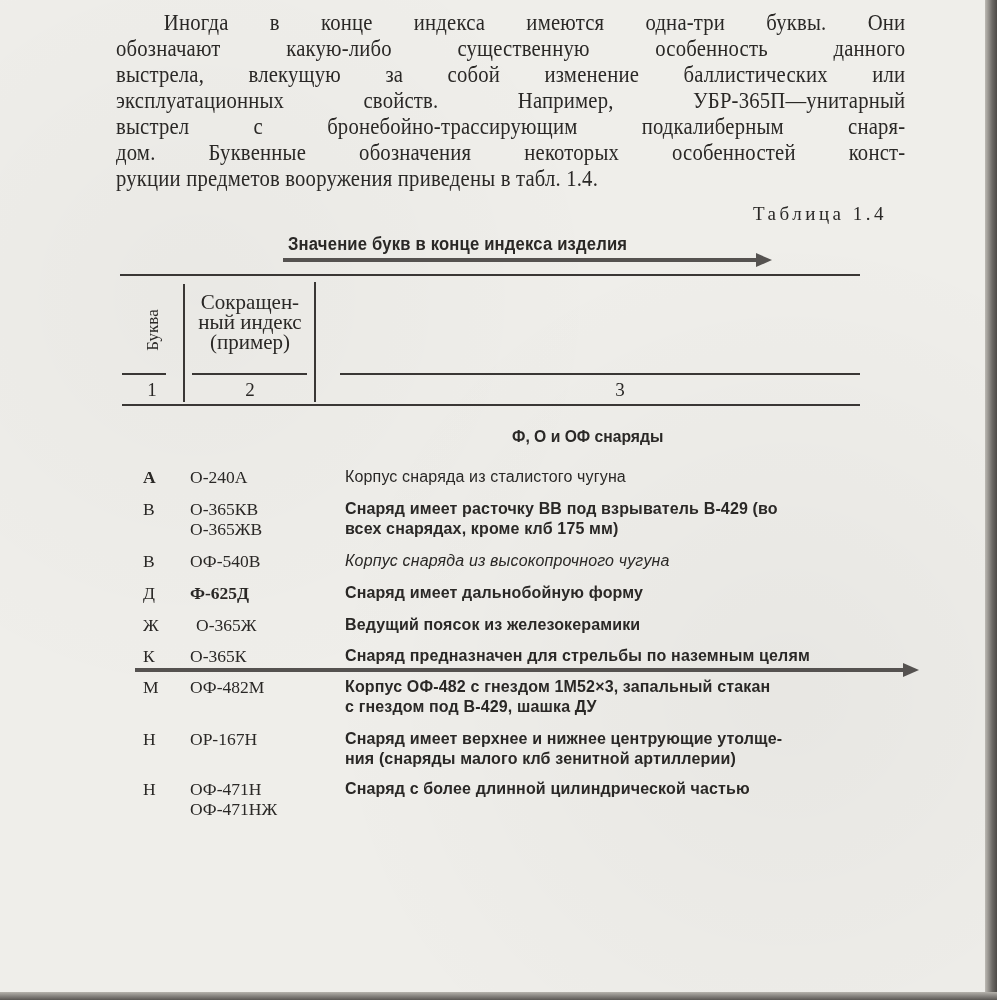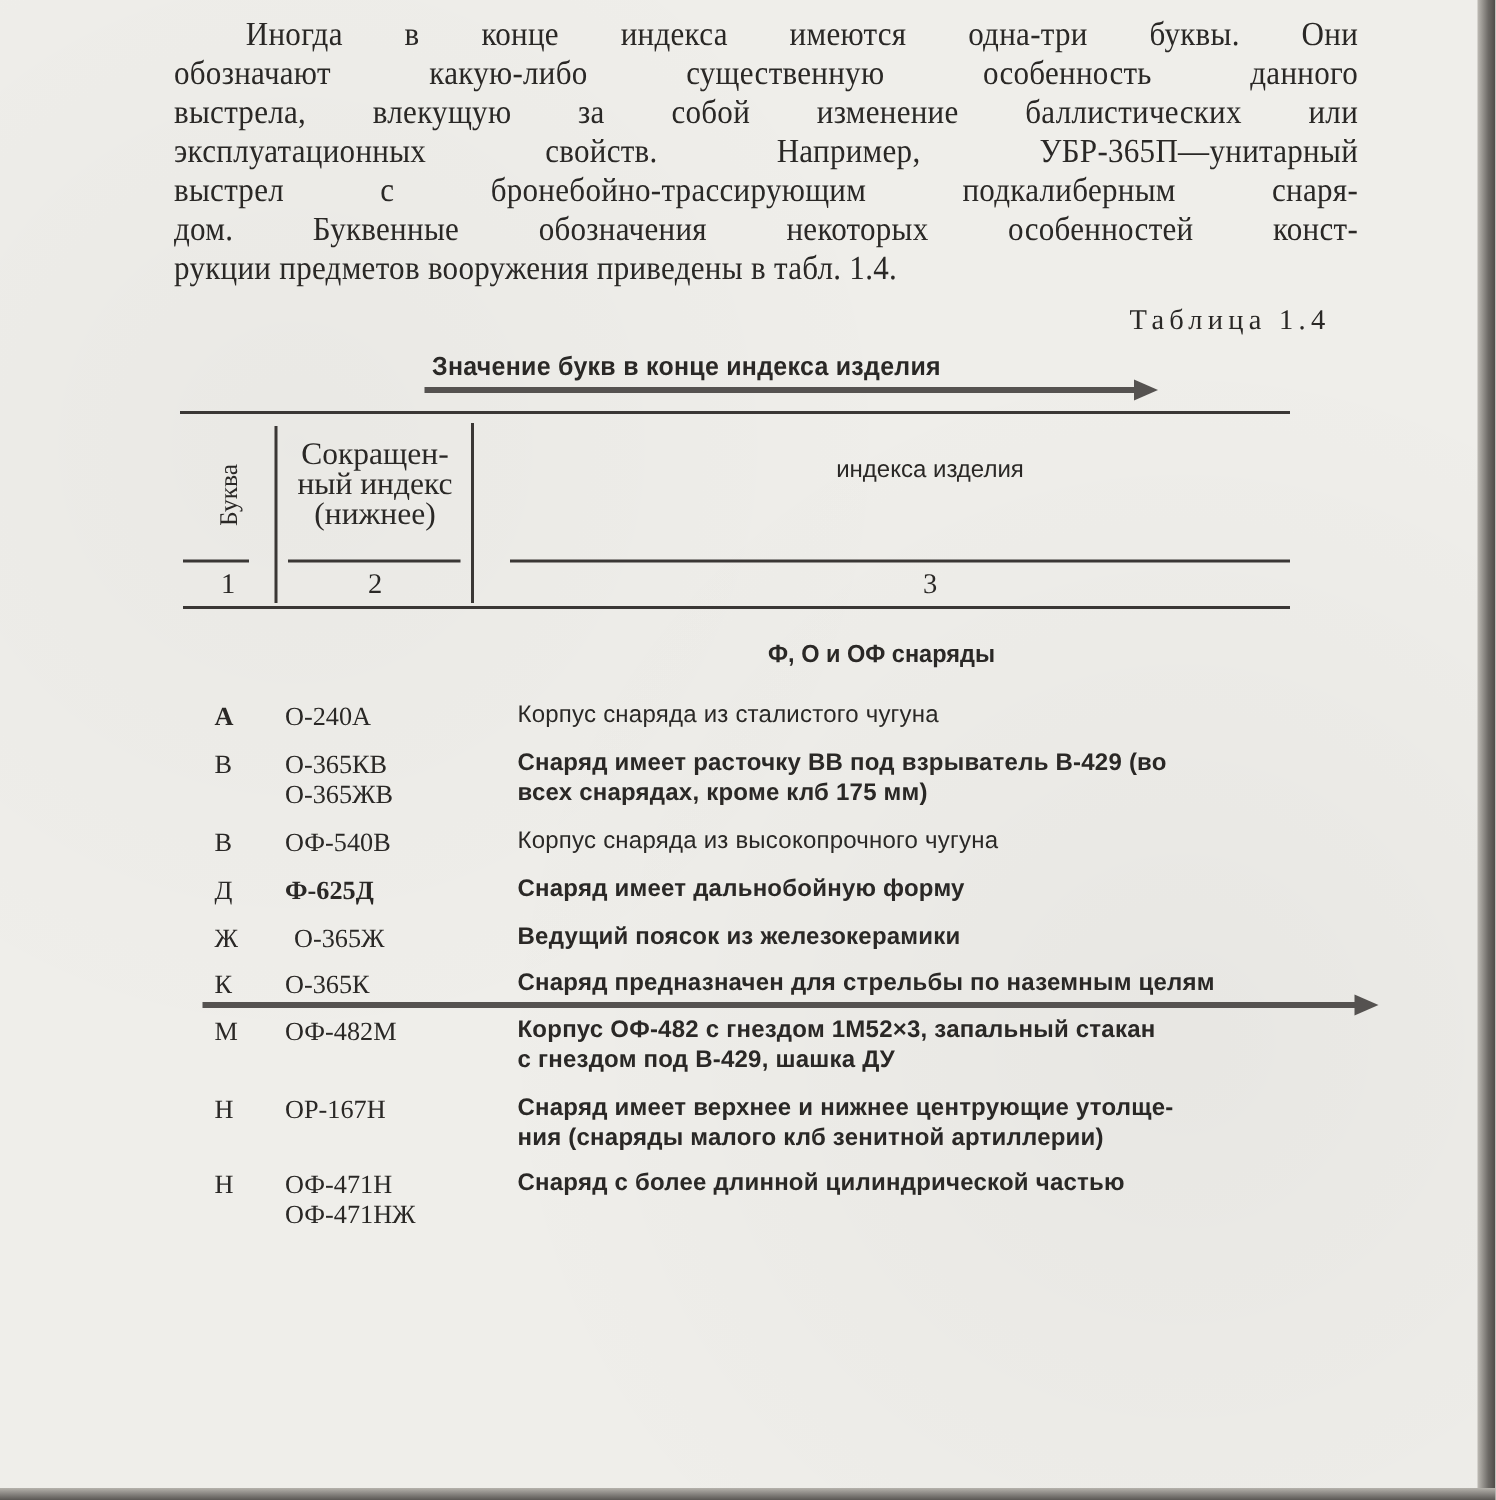--- a/index.html
+++ b/index.html
@@ -94,24 +94,23 @@
 <div class="rule" style="left:120px; top:274px; width:740px;"></div>
 <div class="vrule" style="left:183px; top:284px; height:118px;"></div>
 <div class="vrule" style="left:314px; top:282px; height:120px;"></div>
 
 <div class="hdr-rot">
     <span>Буква</span>
   </div>
 <div class="hdr" style="left:186px; top:292px; width:128px;">
   <div>Сокращен-</div>
   <div>ный индекс</div>
-  <div>(нижнее)</div>
+  <div>(пример)</div>
 </div>
 <div class="hdr sans" style="left:420px; top:304px; width:400px;">
-  <div>индекса изделия</div>
 </div>
 
 <div class="rule" style="left:122px; top:373px; width:44px;"></div>
 <div class="rule" style="left:192px; top:373px; width:115px;"></div>
 <div class="rule" style="left:340px; top:373px; width:520px;"></div>
 
 <div class="hdr" style="left:122px; top:380px; width:60px; font-size:19px;">1</div>
 <div class="hdr" style="left:186px; top:380px; width:128px; font-size:19px;">2</div>
 <div class="hdr" style="left:420px; top:380px; width:400px; font-size:19px;">3</div>
 
@@ -129,21 +128,21 @@
   <div class="cell c-letter">В</div>
   <div class="cell c-index">О-365КВ</div>
   <div class="cell c-index" style="top:20px;text-align:center;">О-365ЖВ</div>
   <div class="cell c-desc">Снаряд имеет расточку ВВ под взрыватель В-429 (во</div>
   <div class="cell c-desc" style="top:20px;">всех снарядах, кроме клб 175 мм)</div>
 </div>
 
 <div class="row" style="top:550px;">
   <div class="cell c-letter">В</div>
   <div class="cell c-index">ОФ-540В</div>
-  <div class="cell c-desc" style="font-weight:normal;">Корпус снаряда из высокопрочного чугуна</div>
+  <div class="cell c-desc" style="font-weight:normal;font-style:italic;">Корпус снаряда из высокопрочного чугуна</div>
 </div>
 
 <div class="row" style="top:582px;">
   <div class="cell c-letter">Д</div>
   <div class="cell c-index bold">Ф-625Д</div>
   <div class="cell c-desc" style="font-weight:bold;">Снаряд имеет  дальнобойную форму</div>
 </div>
 
 <div class="row" style="top:614px;">
   <div class="cell c-letter">Ж</div>

